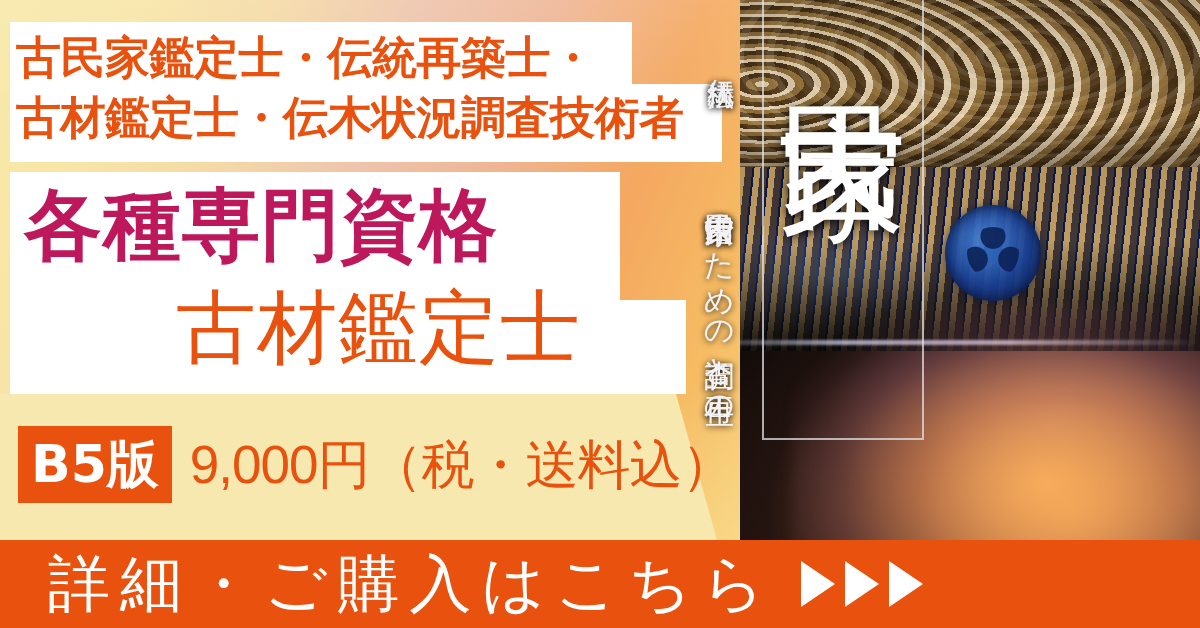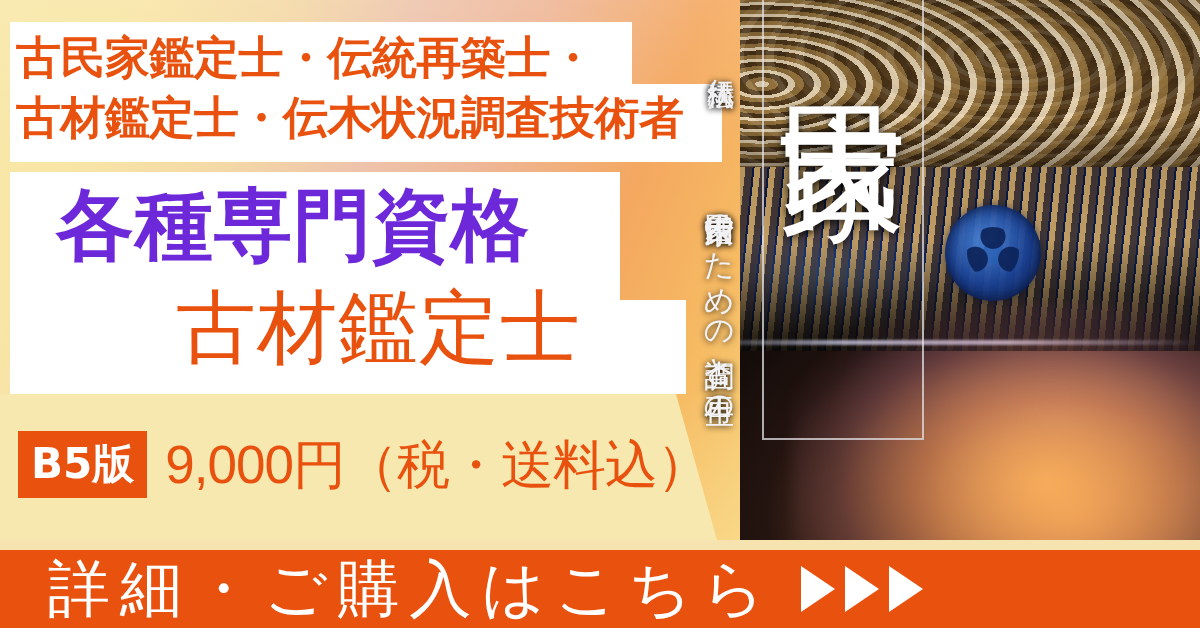--- a/index.html
+++ b/index.html
@@ -255,28 +255,27 @@
     width: 676px;
     height: 222px;
     background: #ffffff;
     clip-path: polygon(0 0, 610px 0, 610px 128px, 676px 128px, 676px 222px, 0 222px);
   }
   .headline-1 {
     position: absolute;
     left: 24px;
     top: 186px;
     z-index: 3;
-    color: #6d28d9;
+    color: #be185d;
     font-family: "DejaVu Sans", "Liberation Sans", sans-serif;
     font-weight: 700;
     font-size: 78px;
     line-height: 1;
     letter-spacing: 1px;
     white-space: nowrap;
-    margin-left: 32px;
   }
   .headline-2 {
     position: absolute;
     left: 176px;
     top: 288px;
     z-index: 3;
     color: #e8520e;
     font-family: "DejaVu Sans", "Liberation Sans", sans-serif;
     font-weight: 400;
     font-size: 80px;
@@ -294,21 +293,21 @@
     z-index: 3;
     display: flex;
     align-items: center;
     gap: 18px;
   }
   .size-badge {
     background: #e8520e;
     color: #ffffff;
     font-family: "DejaVu Sans", "Liberation Sans", sans-serif;
     font-weight: 700;
-    font-size: 42px;
+    font-size: 52px;
     line-height: 1;
     padding: 12px 13px 13px 13px;
     letter-spacing: 0px;
     white-space: nowrap;
   }
   .price-text {
     color: #e8520e;
     font-family: Liberation Sans, sans-serif;
     font-weight: 400;
     font-size: 53px;
@@ -316,21 +315,21 @@
     letter-spacing: -1px;
     white-space: nowrap;
   }
 
   
   .cta-bar {
     position: absolute;
     left: 0;
     bottom: 0;
     width: 1200px;
-    height: 78px;
+    height: 88px;
     background: #e8520e;
     display: flex;
     align-items: center;
     z-index: 6;
   }
   .cta-text {
     color: #ffffff;
     font-family: "DejaVu Sans", "Liberation Sans", sans-serif;
     font-weight: 400;
     font-size: 62px;

